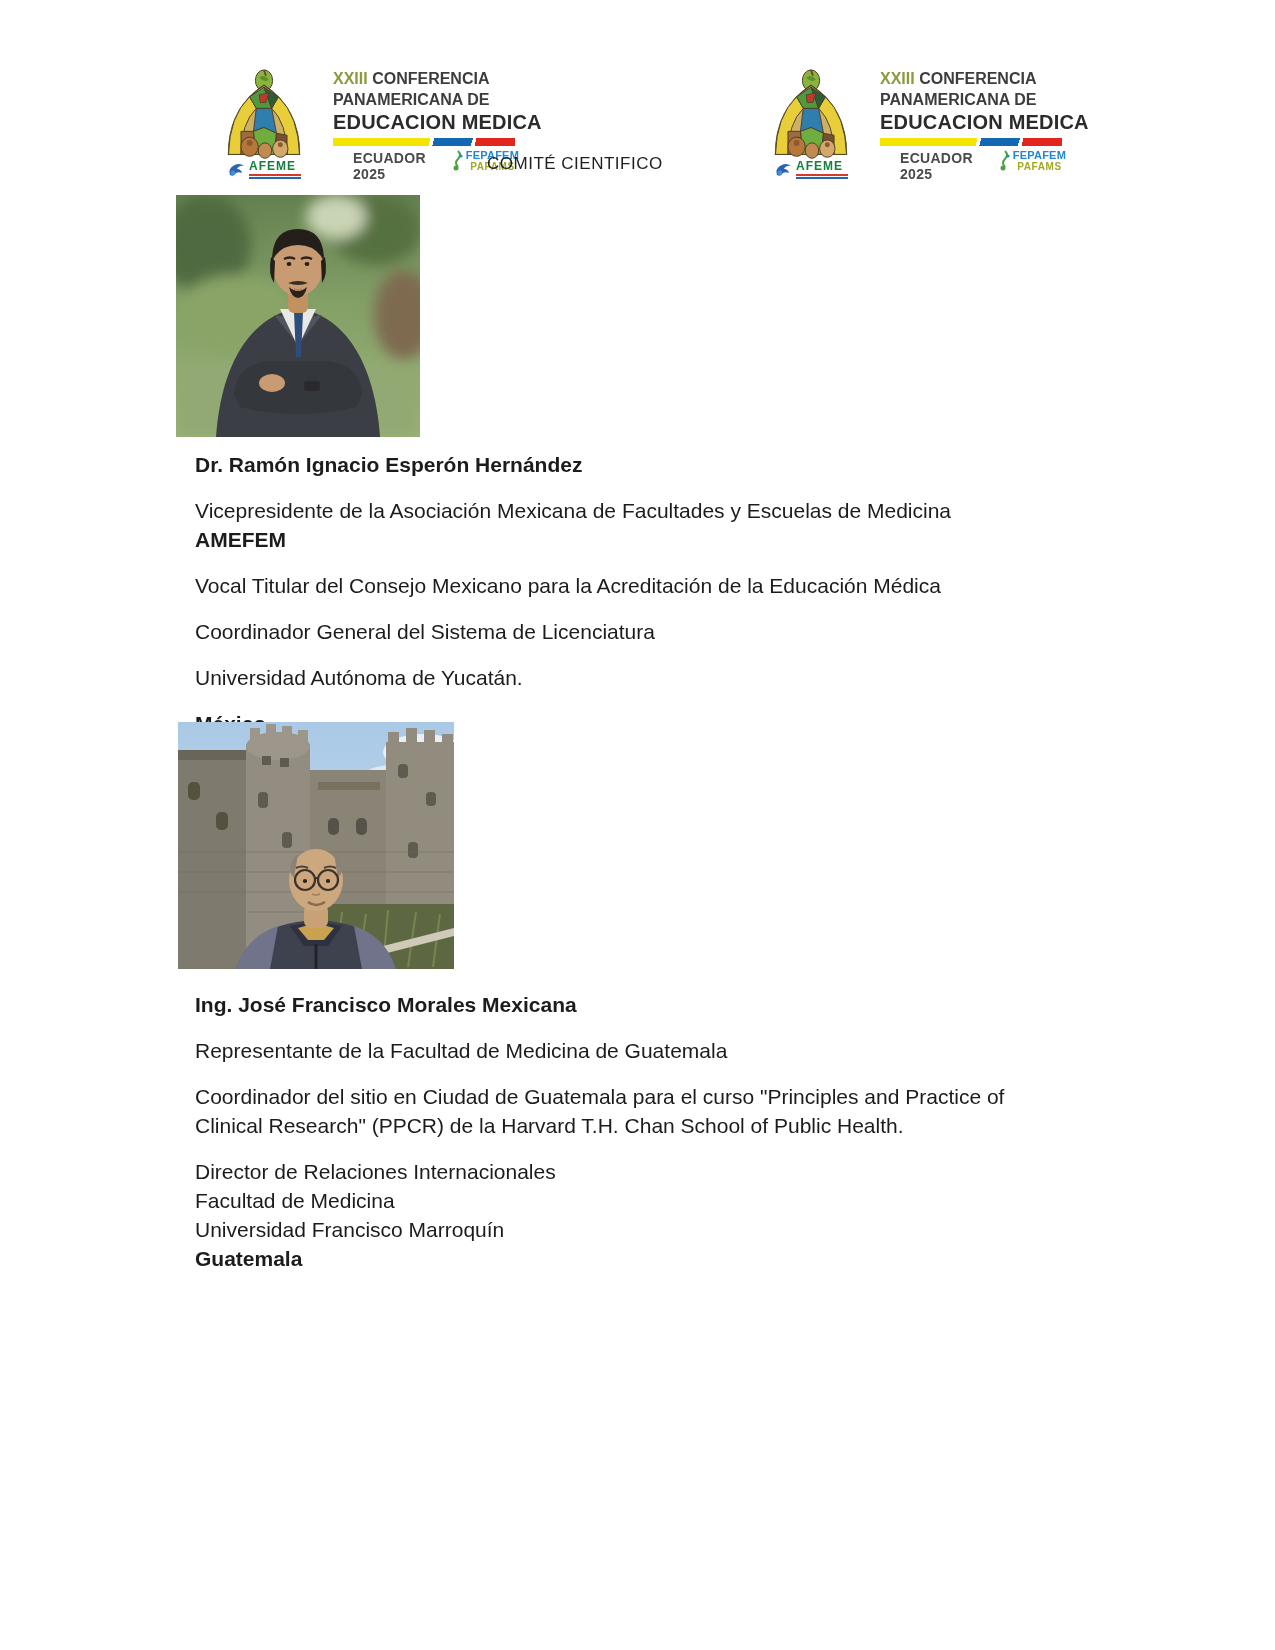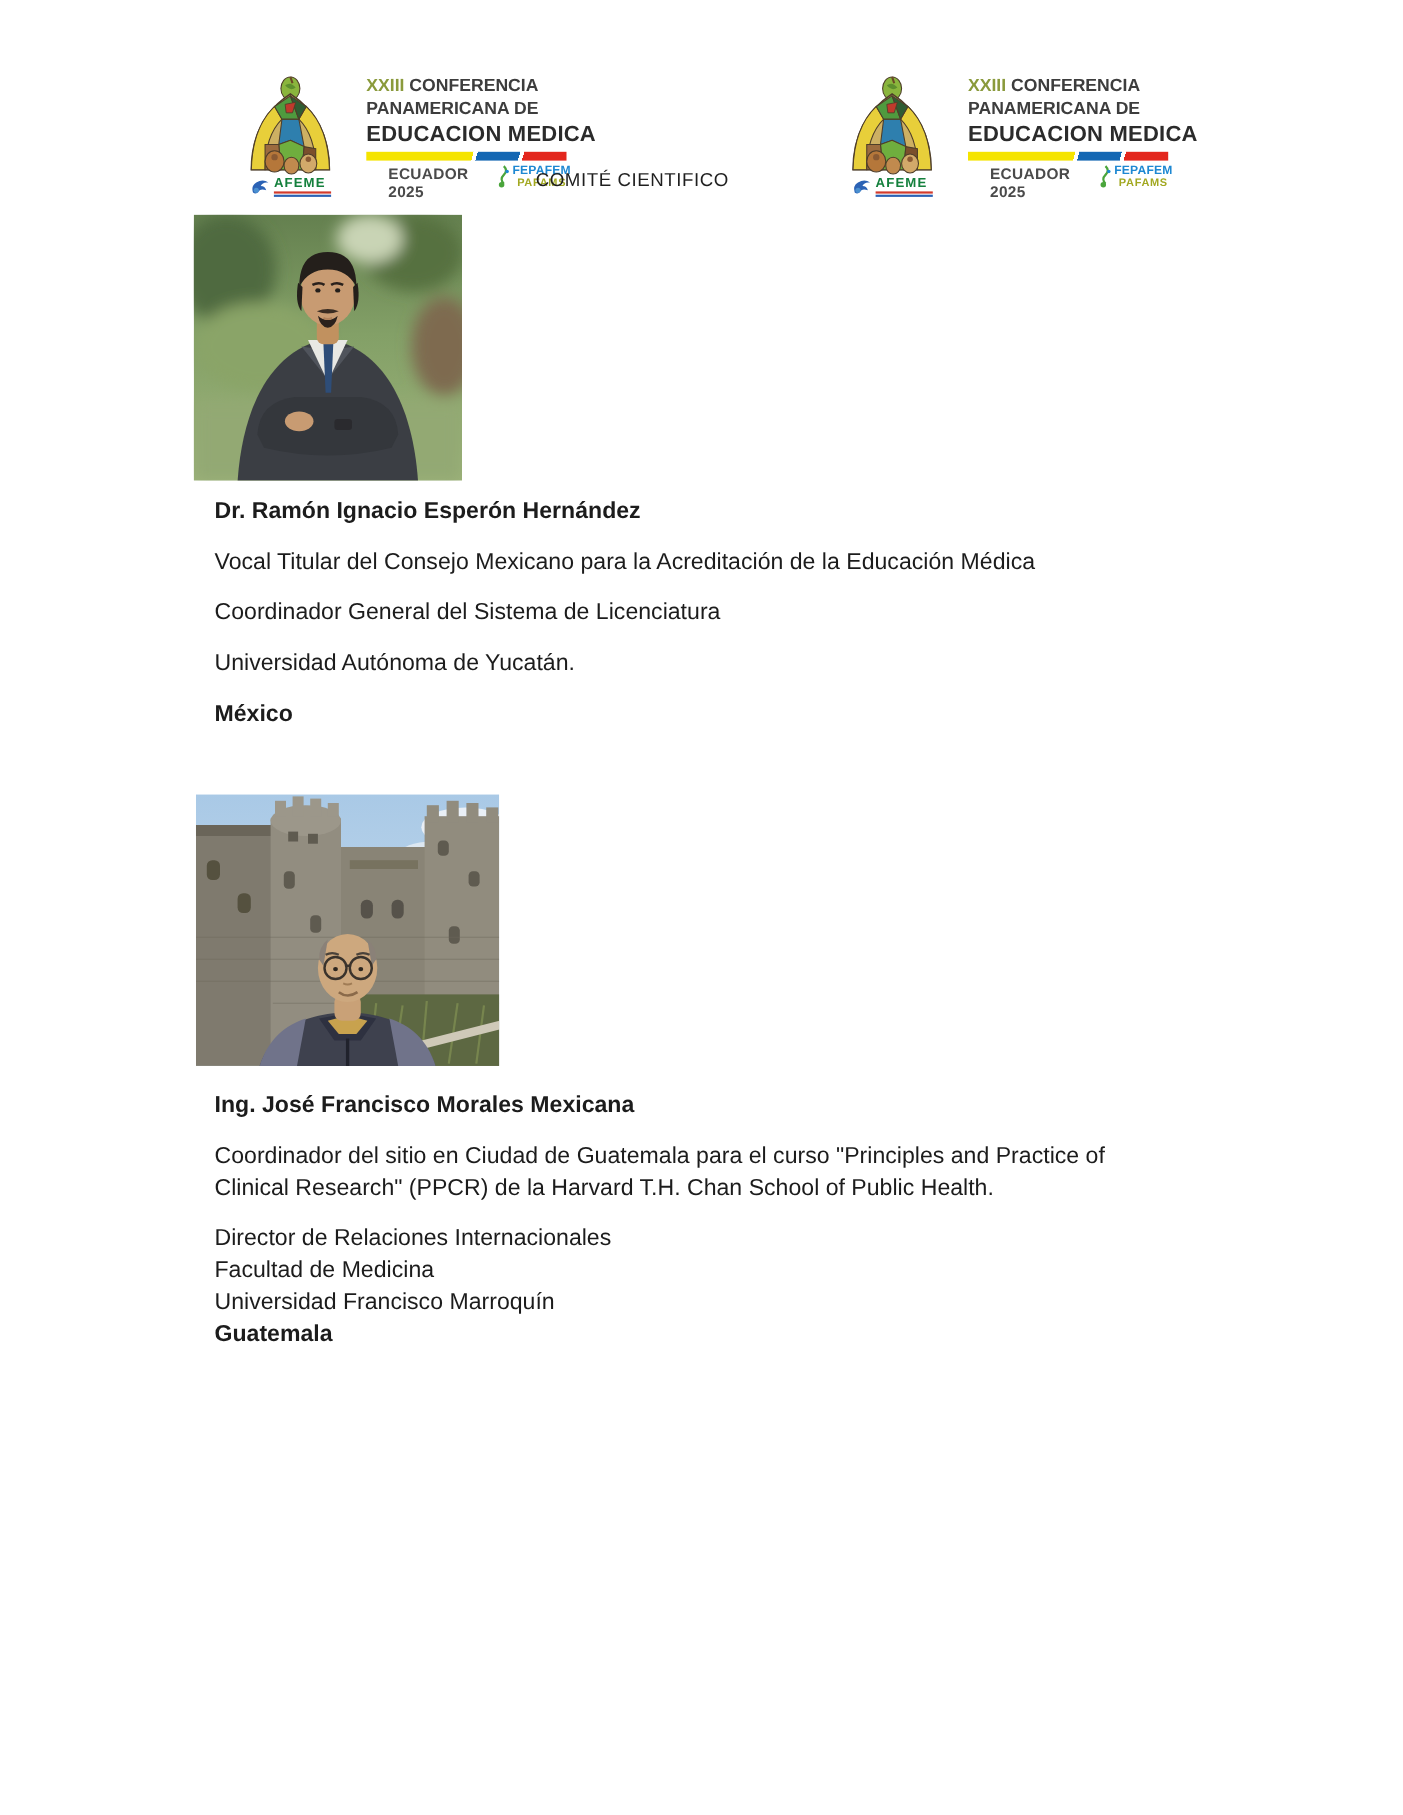--- a/index.html
+++ b/index.html
@@ -229,20 +229,21 @@
         <ellipse cx="131" cy="69" rx="2.4" ry="2" fill="#241f1b"></ellipse>
         <path d="M112 88 Q122 84 132 88 Q122 92 112 88 Z" fill="#3a2c22"></path>
         <path d="M113 92 Q122 100 131 92 Q129 102 122 103 Q115 102 113 92 Z" fill="#2a211c"></path>
         <path d="M118 94 Q122 96 126 94" stroke="#b0805a" stroke-width="1.6" fill="none"></path>
       </g>
     </svg>
   </div>
 
   <div class="member member-1">
     <p class="name">Dr. Ramón Ignacio Esperón Hernández</p>
+    <p><span>Vicepresidente de la Asociación Mexicana de Facultades y Escuelas de Medicina </span><span class="bold">AMEFEM</span></p>
     <p>Vocal Titular del Consejo Mexicano para la Acreditación de la Educación Médica</p>
     <p>Coordinador General del Sistema de Licenciatura</p>
     <p>Universidad Autónoma de Yucatán.</p>
     <p class="name">México</p>
   </div>
 
   <div class="photo photo-2">
     <svg width="276" height="247" viewBox="0 0 276 247">
       <defs>
         <linearGradient id="sky2" x1="0" y1="0" x2="0" y2="1">
@@ -316,20 +317,21 @@
         <ellipse cx="127" cy="159" rx="2.2" ry="2" fill="#2c261f"></ellipse>
         <ellipse cx="150" cy="159" rx="2.2" ry="2" fill="#2c261f"></ellipse>
         <path d="M130 180 Q138 186 147 180" stroke="#8a6a4a" stroke-width="2.4" fill="none"></path>
         <path d="M134 172 Q138 174 142 172" stroke="#a07c55" stroke-width="1.6" fill="none"></path>
       </g>
     </svg>
   </div>
 
   <div class="member member-2">
     <p class="name">Ing. José Francisco Morales Mexicana</p>
+    <p>Representante de la Facultad de Medicina de Guatemala</p>
     <p>Coordinador del sitio en Ciudad de Guatemala para el curso "Principles and Practice of Clinical Research" (PPCR) de la Harvard T.H. Chan School of Public Health.</p>
     <div class="addr-block">
       <p>Director de Relaciones Internacionales</p>
       <p>Facultad de Medicina</p>
       <p>Universidad Francisco Marroquín</p>
       <p class="name">Guatemala</p>
     </div>
   </div>
 
 </div>

